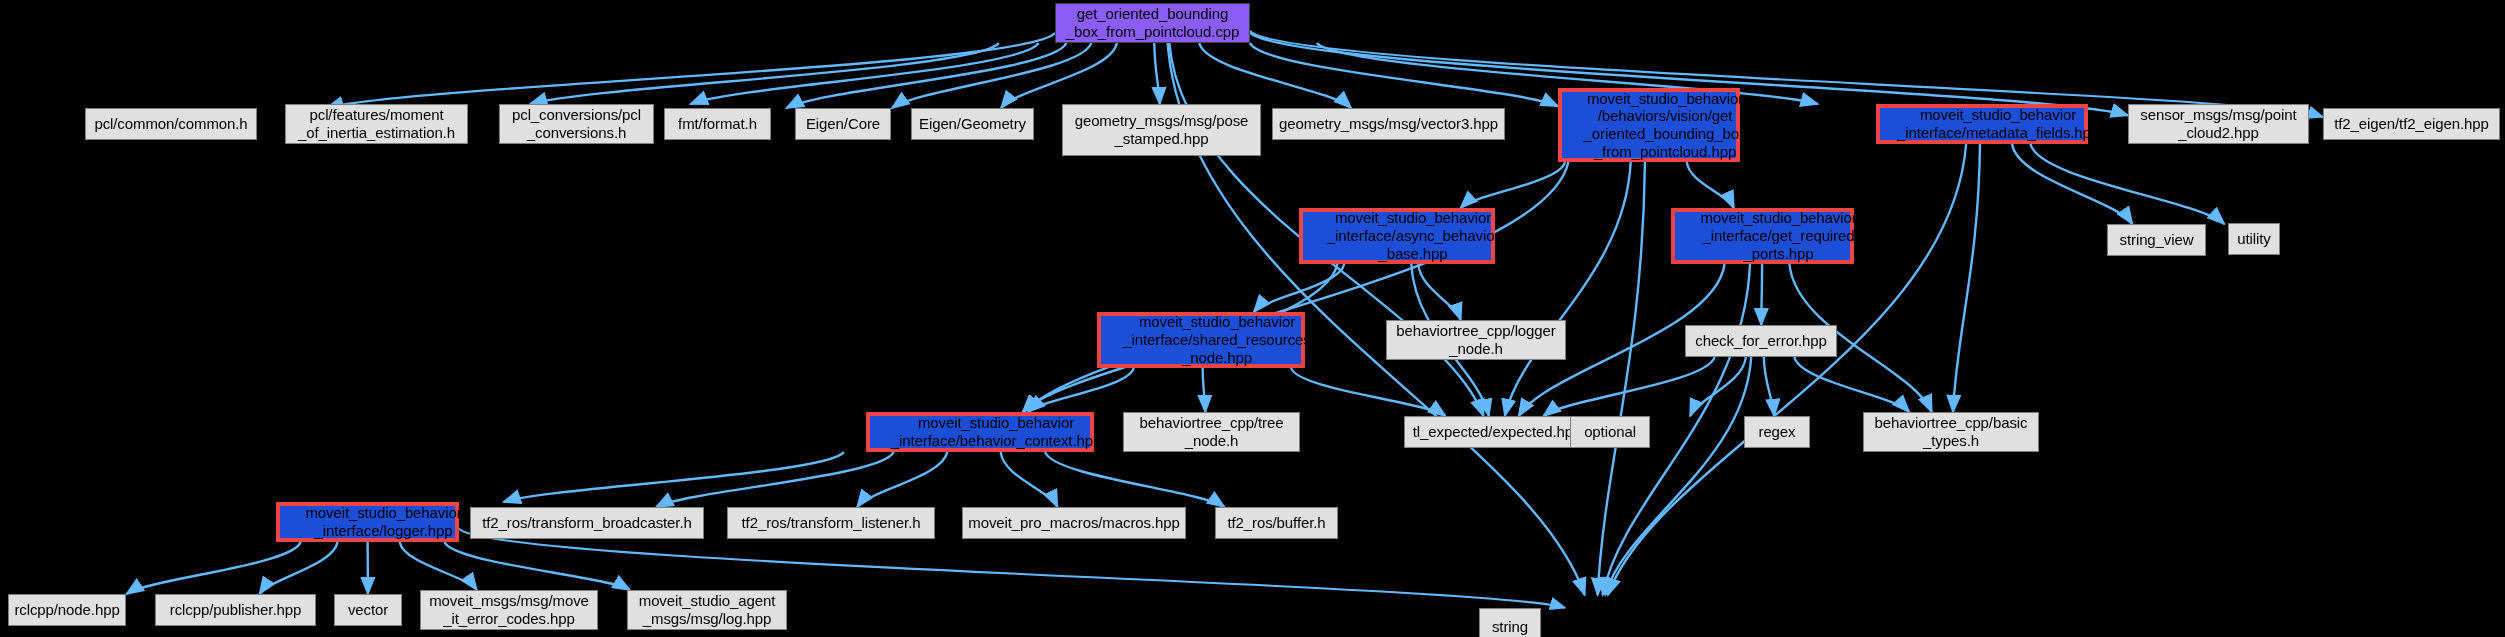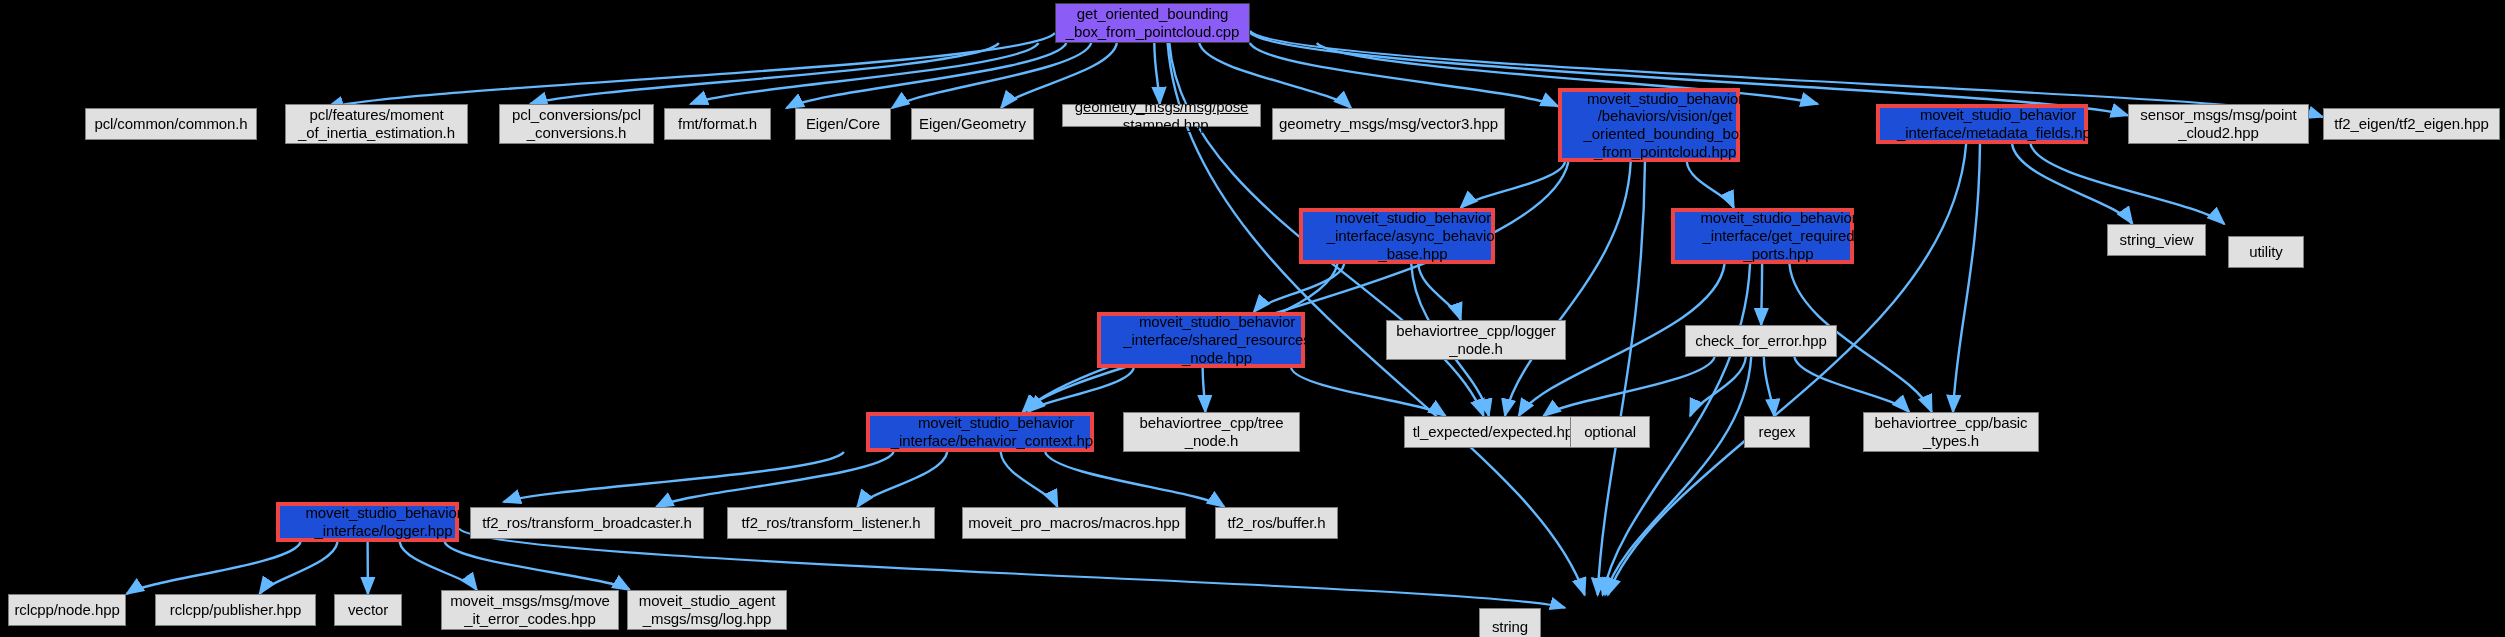--- a/index.html
+++ b/index.html
@@ -115,40 +115,40 @@
       <div class="node current" style="left: 1055px; top: 3px; width: 195px; height: 40px;"><span class="node-label">get_oriented_bounding
 _box_from_pointcloud.cpp</span></div>
       <div class="node" style="left: 85px; top: 108px; width: 172px; height: 32px;"><span class="node-label">pcl/common/common.h</span></div>
       <div class="node" style="left: 285px; top: 104px; width: 183px; height: 40px;"><span class="node-label">pcl/features/moment
 _of_inertia_estimation.h</span></div>
       <div class="node" style="left: 499px; top: 104px; width: 155px; height: 40px;"><span class="node-label">pcl_conversions/pcl
 _conversions.h</span></div>
       <div class="node" style="left: 664px; top: 108px; width: 107px; height: 32px;"><span class="node-label">fmt/format.h</span></div>
       <div class="node" style="left: 795px; top: 108px; width: 96px; height: 32px;"><span class="node-label">Eigen/Core</span></div>
       <div class="node" style="left: 911px; top: 108px; width: 123px; height: 32px;"><span class="node-label">Eigen/Geometry</span></div>
-      <div class="node" style="left: 1062px; top: 104px; width: 199px; height: 23px; text-decoration: underline;"><span class="node-label">geometry_msgs/msg/pose
+      <div class="node" style="left: 1062px; top: 104px; width: 199px; height: 52px;"><span class="node-label">geometry_msgs/msg/pose
 _stamped.hpp</span></div>
       <div class="node" style="left: 1272px; top: 108px; width: 233px; height: 32px;"><span class="node-label">geometry_msgs/msg/vector3.hpp</span></div>
       <div class="node white" style="left: 1558px; top: 88px; width: 182px; height: 74px;"><span class="node-label">moveit_studio_behavior
 /behaviors/vision/get
 _oriented_bounding_box
 _from_pointcloud.hpp</span></div>
       <div class="node white" style="left: 1876px; top: 104px; width: 212px; height: 40px;"><span class="node-label">moveit_studio_behavior
 _interface/metadata_fields.hpp</span></div>
       <div class="node" style="left: 2128px; top: 104px; width: 181px; height: 40px;"><span class="node-label">sensor_msgs/msg/point
 _cloud2.hpp</span></div>
       <div class="node" style="left: 2323px; top: 108px; width: 177px; height: 32px;"><span class="node-label">tf2_eigen/tf2_eigen.hpp</span></div>
       <div class="node white" style="left: 1299px; top: 208px; width: 196px; height: 56px;"><span class="node-label">moveit_studio_behavior
 _interface/async_behavior
 _base.hpp</span></div>
       <div class="node white" style="left: 1671px; top: 208px; width: 183px; height: 56px;"><span class="node-label">moveit_studio_behavior
 _interface/get_required
 _ports.hpp</span></div>
       <div class="node" style="left: 2107px; top: 224px; width: 99px; height: 32px;"><span class="node-label">string_view</span></div>
-      <div class="node" style="left: 2228px; top: 236px; width: 76px; height: 32px; justify-content: center;"><span class="node-label">utility</span></div>
+      <div class="node" style="left: 2228px; top: 223px; width: 52px; height: 32px; justify-content: center;"><span class="node-label">utility</span></div>
       <div class="node white" style="left: 1097px; top: 312px; width: 208px; height: 56px;"><span class="node-label">moveit_studio_behavior
 _interface/shared_resources
 _node.hpp</span></div>
       <div class="node" style="left: 1386px; top: 320px; width: 180px; height: 40px;"><span class="node-label">behaviortree_cpp/logger
 _node.h</span></div>
       <div class="node" style="left: 1685px; top: 325px; width: 152px; height: 32px;"><span class="node-label">check_for_error.hpp</span></div>
       <div class="node white" style="left: 866px; top: 412px; width: 228px; height: 40px;"><span class="node-label">moveit_studio_behavior
 _interface/behavior_context.hpp</span></div>
       <div class="node" style="left: 1123px; top: 412px; width: 177px; height: 40px;"><span class="node-label">behaviortree_cpp/tree
 _node.h</span></div>
@@ -159,19 +159,19 @@
 _types.h</span></div>
       <div class="node white" style="left: 276px; top: 502px; width: 183px; height: 40px;"><span class="node-label">moveit_studio_behavior
 _interface/logger.hpp</span></div>
       <div class="node" style="left: 470px; top: 507px; width: 234px; height: 32px;"><span class="node-label">tf2_ros/transform_broadcaster.h</span></div>
       <div class="node" style="left: 727px; top: 507px; width: 208px; height: 32px;"><span class="node-label">tf2_ros/transform_listener.h</span></div>
       <div class="node" style="left: 962px; top: 507px; width: 224px; height: 32px;"><span class="node-label">moveit_pro_macros/macros.hpp</span></div>
       <div class="node" style="left: 1215px; top: 507px; width: 123px; height: 32px;"><span class="node-label">tf2_ros/buffer.h</span></div>
       <div class="node" style="left: 8px; top: 594px; width: 118px; height: 32px; text-align: right;"><span class="node-label">rclcpp/node.hpp</span></div>
       <div class="node" style="left: 155px; top: 594px; width: 161px; height: 32px;"><span class="node-label">rclcpp/publisher.hpp</span></div>
       <div class="node" style="left: 334px; top: 594px; width: 68px; height: 32px;"><span class="node-label">vector</span></div>
-      <div class="node" style="left: 420px; top: 590px; width: 178px; height: 40px; margin-left: 21px;"><span class="node-label">moveit_msgs/msg/move
+      <div class="node" style="left: 420px; top: 590px; width: 178px; height: 40px;"><span class="node-label">moveit_msgs/msg/move
 _it_error_codes.hpp</span></div>
       <div class="node" style="left: 627px; top: 590px; width: 160px; height: 40px;"><span class="node-label">moveit_studio_agent
 _msgs/msg/log.hpp</span></div>
       <div class="node" style="left: 1479px; top: 595px; width: 62px; height: 38px; margin-top: 13px;"><span class="node-label">string</span></div>
     </div>
 </div>
 
 </body></html>

